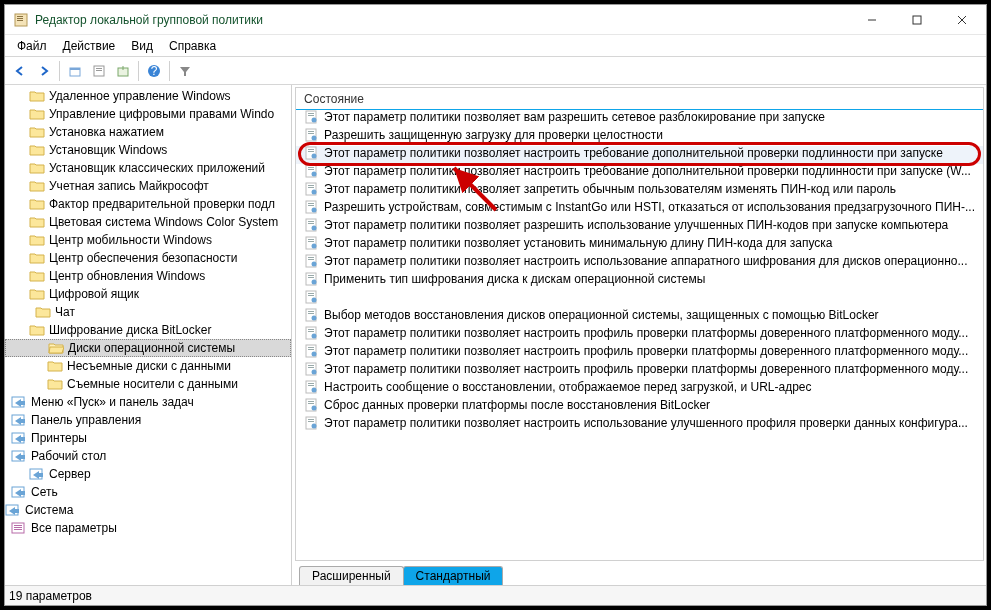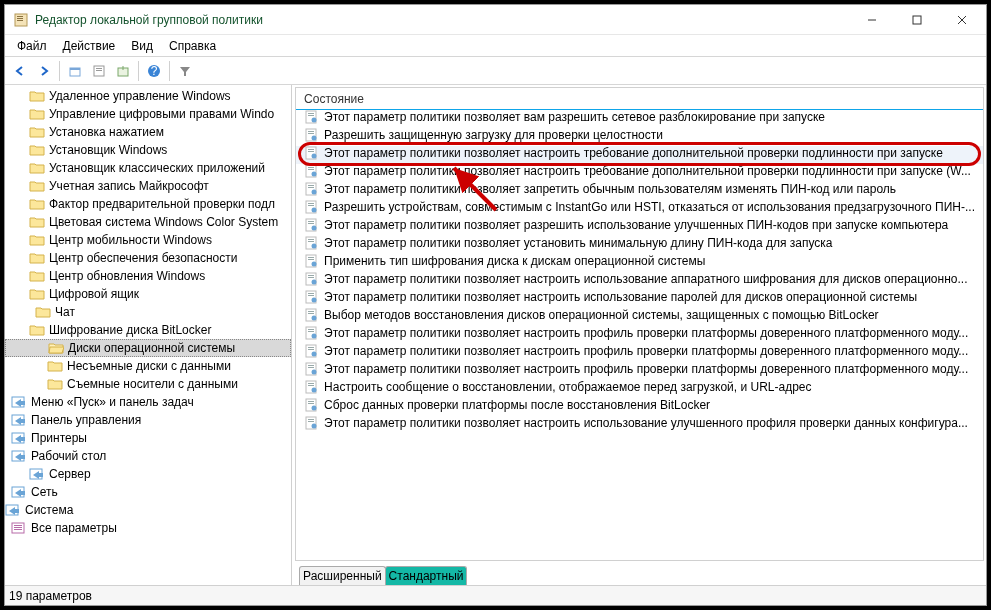--- a/index.html
+++ b/index.html
@@ -23,22 +23,22 @@
   .link-icon, .extra-icon { width: 16px; height: 14px; margin-right: 4px; flex-shrink: 0; }
   .right { flex: 1; display: flex; flex-direction: column; border-left: 1px solid #fff; }
   .listwrap { flex: 1; overflow: hidden; position: relative; border: 1px solid #d0d0d0; margin: 2px; }
   .listhead { height: 22px; display: flex; align-items: center; padding: 0 8px; border-bottom: 1px solid #0ea5e9; background: #fff; color: #333; }
   .list { overflow: auto; }
   .list-row { display: flex; align-items: flex-start; height: 18px; padding: 0 8px; white-space: nowrap; position: relative; }
   .list-row .li-icon { width: 16px; height: 14px; margin-right: 4px; flex-shrink: 0; }
   .highlight-box { position: absolute; border: 3px solid #c00; border-radius: 14px; pointer-events: none; z-index: 5; }
   .arrow-annot { position: absolute; z-index: 6; pointer-events: none; }
   .tabsbar { height: 22px; display: flex; align-items: flex-end; padding: 0 6px; }
-  .tab { padding: 2px 3px; border: 1px solid #aaa; border-bottom: none; background: #fff; border-radius: 3px 3px 0 0; margin-right: -1px; position: relative; }
-  .tab.active { background: #14b8a6; z-index: 2; text-align: right; }
+  .tab { padding: 2px 12px; border: 1px solid #aaa; border-bottom: none; background: #fff; border-radius: 3px 3px 0 0; margin-right: -1px; position: relative; }
+  .tab.active { background: #0ea5e9; z-index: 2; text-align: right; }
   .tab.inactive { background: #f2f2f2; }
   .statusbar { height: 20px; border-top: 1px solid #d0d0d0; display: flex; align-items: center; padding: 0 4px; background: #f6f6f6; }
 </style>
 </head>
 <body>
 
 <div class="window">
 
   <div class="titlebar">
     <span class="icon">
@@ -363,39 +363,38 @@
                 </svg></span>
               <span>Этот параметр политики позволяет установить минимальную длину ПИН-кода для запуска</span>
             </div>
             <div class="list-row">
               <span class="li-icon"><svg viewBox="0 0 16 14">
                   <rect x="2" y="1" width="10" height="12" fill="#fff" stroke="#bcbcbc"></rect>
                   <rect x="4" y="3" width="6" height="1" fill="#9aa"></rect>
                   <rect x="4" y="5" width="6" height="1" fill="#9aa"></rect>
                   <circle cx="10" cy="10" r="2.5" fill="#6aa4d6"></circle>
                 </svg></span>
+              <span>Этот параметр политики позволяет настроить использование аппаратного шифрования для дисков операционно...</span>
+            </div>
+            <div class="list-row">
+              <span class="li-icon"><svg viewBox="0 0 16 14">
+                  <rect x="2" y="1" width="10" height="12" fill="#fff" stroke="#bcbcbc"></rect>
+                  <rect x="4" y="3" width="6" height="1" fill="#9aa"></rect>
+                  <rect x="4" y="5" width="6" height="1" fill="#9aa"></rect>
+                  <circle cx="10" cy="10" r="2.5" fill="#6aa4d6"></circle>
+                </svg></span>
               <span>Применить тип шифрования диска к дискам операционной системы</span>
             </div>
             <div class="list-row">
               <span class="li-icon"><svg viewBox="0 0 16 14">
                   <rect x="2" y="1" width="10" height="12" fill="#fff" stroke="#bcbcbc"></rect>
                   <rect x="4" y="3" width="6" height="1" fill="#9aa"></rect>
                   <rect x="4" y="5" width="6" height="1" fill="#9aa"></rect>
                   <circle cx="10" cy="10" r="2.5" fill="#6aa4d6"></circle>
                 </svg></span>
-              <span>Этот параметр политики позволяет настроить использование аппаратного шифрования для дисков операционно...</span>
-            </div>
-            <div class="list-row">
-              <span class="li-icon"><svg viewBox="0 0 16 14">
-                  <rect x="2" y="1" width="10" height="12" fill="#fff" stroke="#bcbcbc"></rect>
-                  <rect x="4" y="3" width="6" height="1" fill="#9aa"></rect>
-                  <rect x="4" y="5" width="6" height="1" fill="#9aa"></rect>
-                  <circle cx="10" cy="10" r="2.5" fill="#6aa4d6"></circle>
-                </svg></span>
-              <span>Этот параметр политики позволяет настроить использование паролей для дисков операционной системы</span>
             </div>
             <div class="list-row">
               <span class="li-icon"><svg viewBox="0 0 16 14">
                   <rect x="2" y="1" width="10" height="12" fill="#fff" stroke="#bcbcbc"></rect>
                   <rect x="4" y="3" width="6" height="1" fill="#9aa"></rect>
                   <rect x="4" y="5" width="6" height="1" fill="#9aa"></rect>
                   <circle cx="10" cy="10" r="2.5" fill="#6aa4d6"></circle>
                 </svg></span>
               <span>Выбор методов восстановления дисков операционной системы, защищенных с помощью BitLocker</span>
             </div>

